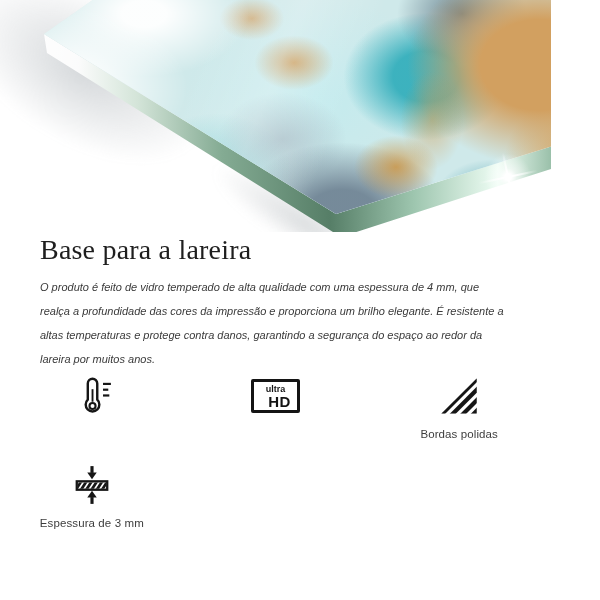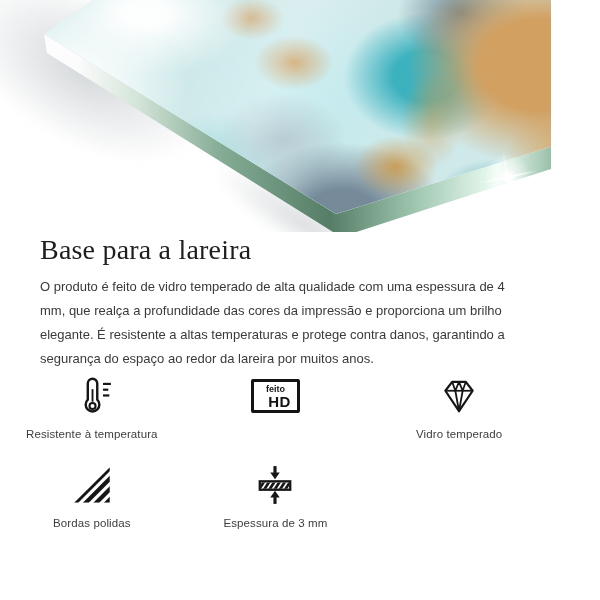--- a/index.html
+++ b/index.html
@@ -70,21 +70,21 @@
   .content { position:absolute; left:0; right:0; top:232px; }
 
   h1 {
     padding:0 40px; font-family:"Liberation Serif","DejaVu Serif",serif;
     font-weight:400; font-size:28px; line-height:35px; color:#1e1e1e; letter-spacing:0.2px;
   }
   h1 .h-line { display:block; }
 
   .desc {
     padding:0 42px 0 40px; margin-top:8px;
-    font-size:13px; line-height:24px; color:#3a3a3a;
+    font-size:11px; line-height:24px; color:#3a3a3a;font-style:italic;
   }
 
   
   .features {
     margin-top:2px; display:grid; grid-template-columns:1fr 1fr 1fr; row-gap:22px;
   }
   .feature { display:flex; flex-direction:column; align-items:center; text-align:center; }
   .feature .icon { height:46px; display:flex; align-items:center; justify-content:center; }
   .feature .label { margin-top:9px; font-size:11.5px; color:#3d3d3d; letter-spacing:0.1px; }
 
@@ -128,44 +128,32 @@
         <div class="icon">
           <svg width="42" height="42" viewBox="0 0 40 40" fill="none" stroke="#161616" stroke-width="2.3">
             <path d="M16 8 a4.5 4.5 0 0 1 9 0 V23.5 a6.5 6.5 0 1 1 -9 0 Z" stroke-linejoin="round"></path>
             <circle cx="20.5" cy="29.5" r="2.9" stroke-width="2"></circle>
             <line x1="20.5" y1="13.5" x2="20.5" y2="25.5" stroke-width="1.8"></line>
             <line x1="30.5" y1="8.5" x2="38" y2="8.5" stroke-width="2.1"></line>
             <line x1="30.5" y1="14" x2="35.5" y2="14" stroke-width="2.1"></line>
             <line x1="30.5" y1="19.5" x2="36.5" y2="19.5" stroke-width="2.1"></line>
           </svg>
         </div>
-        <div class="label">Resistente à temperatura</div>
       </div>
 
       <div class="feature">
         <div class="icon">
           <div class="uhd-box">
-            <span class="uhd-top">feito</span>
+            <span class="uhd-top">ultra</span>
             <span class="uhd-bottom">HD</span>
           </div>
         </div>
       </div>
 
 
-      <div class="feature">
-        <div class="icon">
-          <svg width="42" height="42" viewBox="0 0 40 40" fill="none" stroke="#161616" stroke-width="2.1">
-            <path d="M7 15 L13.5 6.5 H26.5 L33 15 L20 34.5 Z" stroke-linejoin="round"></path>
-            <path d="M7 15 H33" stroke-width="1.7"></path>
-            <path d="M13.5 6.5 L16.5 15 L20 6.5 L23.5 15 L26.5 6.5" stroke-width="1.7" stroke-linejoin="round"></path>
-            <path d="M16.5 15 L20 34.5 M23.5 15 L20 34.5" stroke-width="1.7"></path>
-          </svg>
-        </div>
-        <div class="label">Vidro temperado</div>
-      </div>
 
       <div class="feature">
         <div class="icon">
           <svg width="42" height="42" viewBox="0 0 40 40">
             <defs>
                 <clipPath id="triClip">
                   <polygon points="3,37 37,3 37,37"></polygon>
                 </clipPath>
               </defs>
             <g clip-path="url(#triClip)" stroke="#161616" stroke-width="4">

